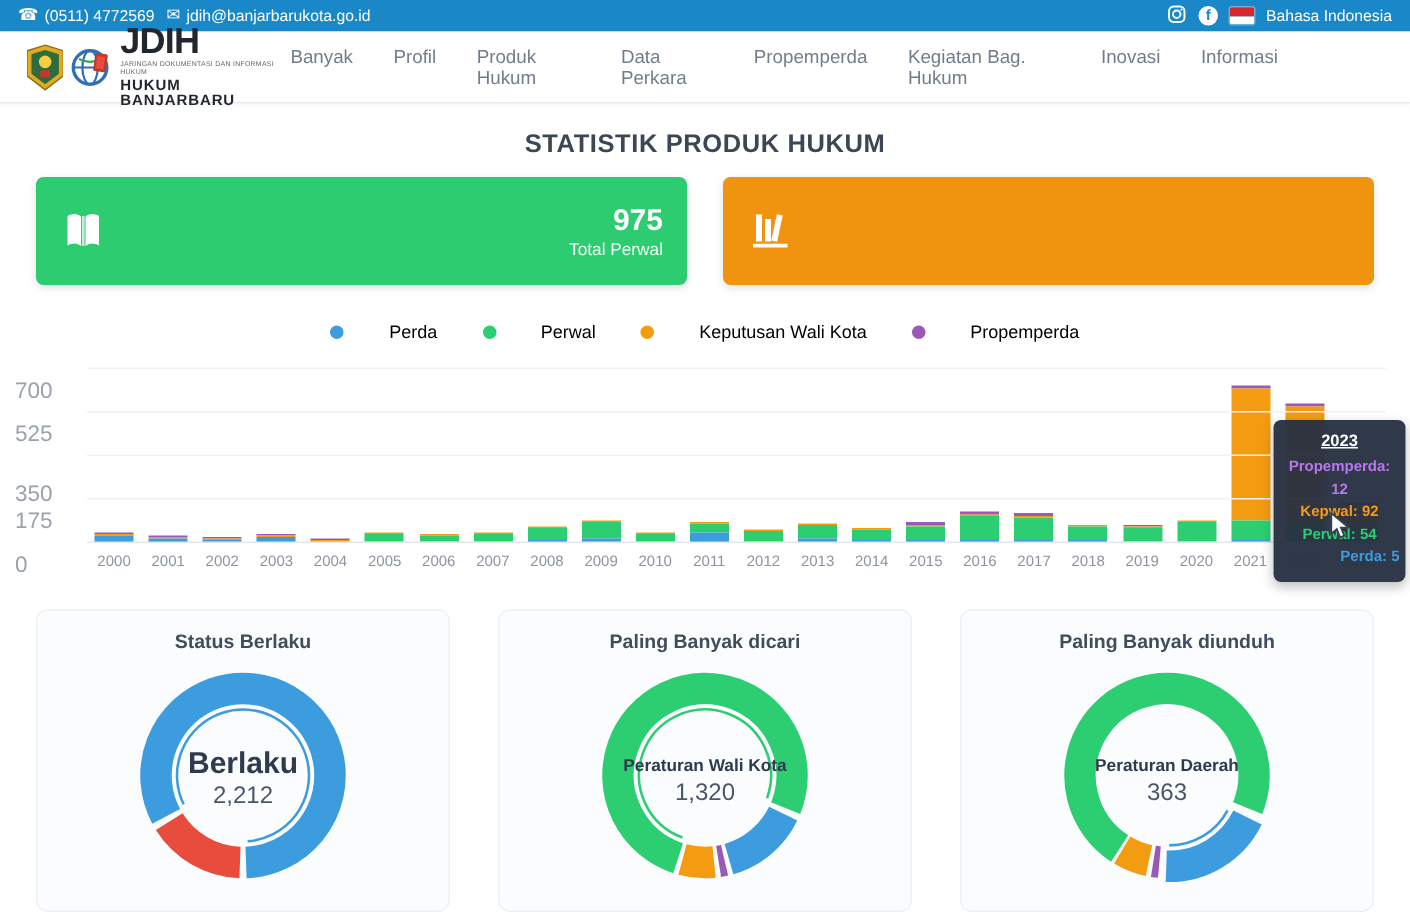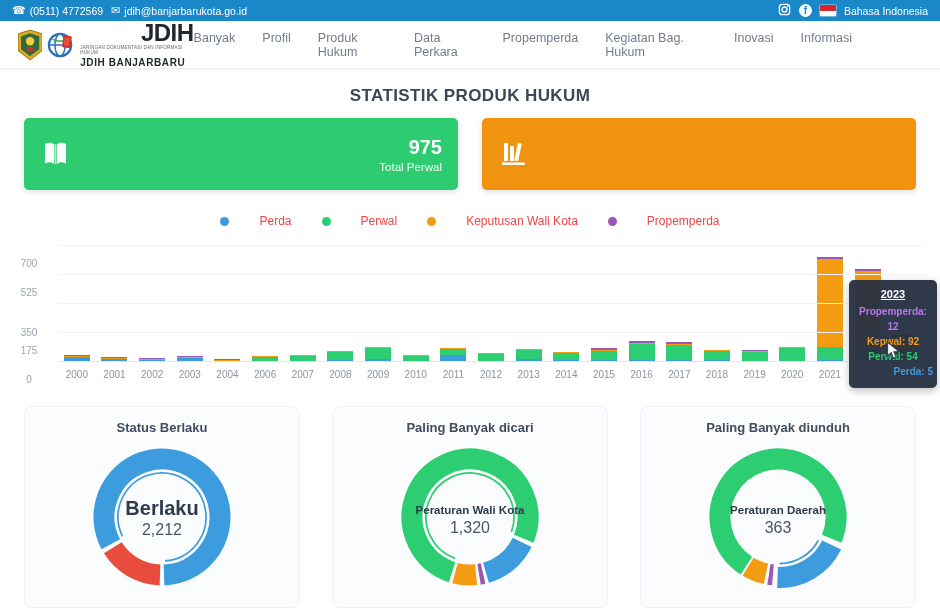--- a/index.html
+++ b/index.html
@@ -24,21 +24,21 @@
     display:flex; align-items:center; justify-content:center;
     color:#1987c8; font-weight:bold; font-size:10px; }
   
   .nav {
     height:48px; background:#fff; display:flex; align-items:center;
     padding:0 18px; border-bottom:1px solid #ececec;
     box-shadow:0 1px 3px rgba(0,0,0,.05); position:relative; z-index:2;
   }
   .brand { display:flex; align-items:center; gap:5px; }
   .brand-text { display:flex; flex-direction:column; line-height:1; }
-  .brand-title { font-size:24px; font-weight:800; color:#22262e; letter-spacing:-.5px;text-align:right; }
+  .brand-title { font-size:24px; font-weight:800; color:#22262e; letter-spacing:-.5px; }
   .brand-tagline { font-size:4.6px; color:#666; margin-top:1px; letter-spacing:.2px; }
   .brand-sub { font-size:10px; font-weight:800; color:#23272f; letter-spacing:.6px; margin-top:2px; }
   .menu { margin-left:auto; display:flex; gap:27px; margin-right:70px; }
   .menu a { font-size:12.5px; color:#717d8d; text-decoration:none; cursor:pointer; }
   
   .page-title {
     text-align:center; margin:17px 0 12px; font-size:17px; font-weight:700;
     color:#3d4655; letter-spacing:.4px;
   }
   
@@ -48,27 +48,27 @@
     display:flex; align-items:center; justify-content:space-between; padding:0 16px;
     box-shadow:0 2px 6px rgba(0,0,0,.12);
   }
   .card .num { font-size:20px; font-weight:700; text-align:right; }
   .card .lbl { font-size:11.5px; opacity:.95; text-align:right; margin-top:2px; }
   .card svg { width:32px; height:28px; }
   
   .legend { display:flex; justify-content:center; gap:30px; margin-top:24px; align-items:center; }
   .legend-item { display:flex; align-items:center; gap:6px; cursor:pointer; }
   .legend-dot { width:9px; height:9px; border-radius:50%; }
-  .legend-label { font-size:12px; color:#ef4444;padding-left:24px; }
+  .legend-label { font-size:12px; color:#000000;padding-left:24px; }
   
   .chart { position:relative; height:146px; margin:12px 10px 0 10px; }
   .plot { position:absolute; left:48px; right:6px; top:6px; bottom:24px; }
   .gridline { position:absolute; left:0; right:0; height:1px; background:#f1f2f4; }
   .gridline.zero { background:#e4e7ea; }
-  .ytick { position:absolute; left:0; width:38px; text-align:center; font-size:10px; color:#9aa3ad; }
+  .ytick { position:absolute; left:0; width:38px; text-align:left; font-size:15px; color:#9aa3ad; }
   .cols { position:absolute; left:0; right:0; top:0; bottom:0; display:flex; }
   .col { flex:1; position:relative; display:flex; align-items:flex-end; justify-content:center; }
   .stack { width:26px; display:flex; flex-direction:column-reverse; }
   .seg { width:100%; }
   .xlabel { position:absolute; bottom:-18px; left:0; right:0; text-align:center; font-size:10px; color:#8b94a0; }
   
   .tooltip {
     position:absolute; left:849px; top:280px; width:88px; z-index:20;
     background:rgba(40,49,66,.96); border-radius:5px; padding:8px 4px 9px;
     text-align:center; box-shadow:0 3px 8px rgba(0,0,0,.25);
@@ -128,21 +128,21 @@
       <circle cx="14" cy="15" r="12" fill="#fff" stroke="#2f6fb8" stroke-width="2.4"></circle>
       <ellipse cx="14" cy="15" rx="5.5" ry="12" fill="none" stroke="#2f6fb8" stroke-width="1.6"></ellipse>
       <line x1="2" y1="15" x2="26" y2="15" stroke="#2f6fb8" stroke-width="1.6"></line>
       <path d="M6 9 Q14 13 22 9" fill="none" stroke="#3aa14c" stroke-width="1.6"></path>
       <rect x="17" y="5" width="9" height="13" rx="1.2" fill="#c0392b" transform="rotate(8 21 11)"></rect>
       <rect x="18.6" y="7" width="5.6" height="9" fill="#e74c3c" transform="rotate(8 21 11)"></rect>
     </svg>
     <div class="brand-text">
       <span class="brand-title">JDIH</span>
       <span class="brand-tagline">JARINGAN DOKUMENTASI DAN INFORMASI HUKUM</span>
-      <span class="brand-sub">JDIH BANJARBARU</span>
+      <span class="brand-sub">HUKUM BANJARBARU</span>
     </div>
   </div>
   <div class="menu">
       <a>Banyak</a>
       <a>Profil</a>
       <a>Produk Hukum</a>
       <a>Data Perkara</a>
       <a>Propemperda</a>
       <a>Kegiatan Bag. Hukum</a>
       <a>Inovasi</a>
@@ -227,20 +227,28 @@
           </div>
           <div class="xlabel">2003</div>
         </div>
         <div class="col">
           <div class="stack">
             <div class="seg" style="background: rgb(61, 156, 221); height: 1px;"></div>
             <div class="seg" style="background: rgb(243, 156, 18); height: 1px;"></div>
             <div class="seg" style="background: rgb(155, 89, 182); height: 1px;"></div>
           </div>
           <div class="xlabel">2004</div>
+        </div>
+        <div class="col">
+          <div class="stack">
+            <div class="seg" style="background: rgb(61, 156, 221); height: 1px;"></div>
+            <div class="seg" style="background: rgb(45, 206, 113); height: 4.64px;"></div>
+            <div class="seg" style="background: rgb(243, 156, 18); height: 1px;"></div>
+          </div>
+          <div class="xlabel">2005</div>
         </div>
         <div class="col">
           <div class="stack">
             <div class="seg" style="background: rgb(61, 156, 221); height: 1.32571px;"></div>
             <div class="seg" style="background: rgb(45, 206, 113); height: 3.97714px;"></div>
             <div class="seg" style="background: rgb(243, 156, 18); height: 1px;"></div>
           </div>
           <div class="xlabel">2006</div>
         </div>
         <div class="col">

